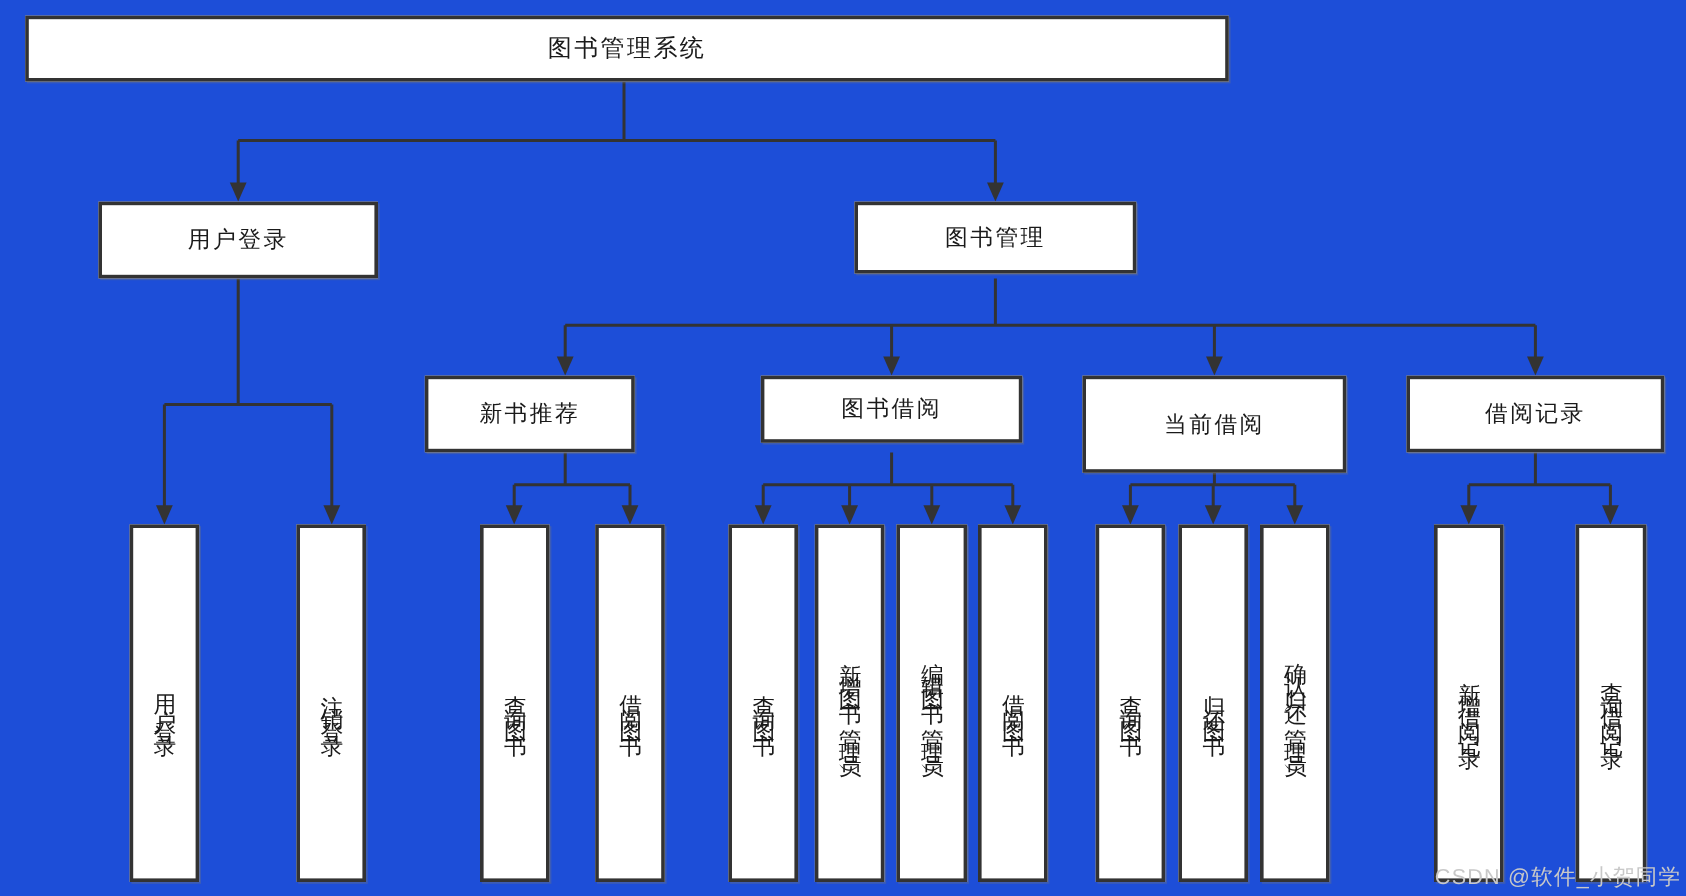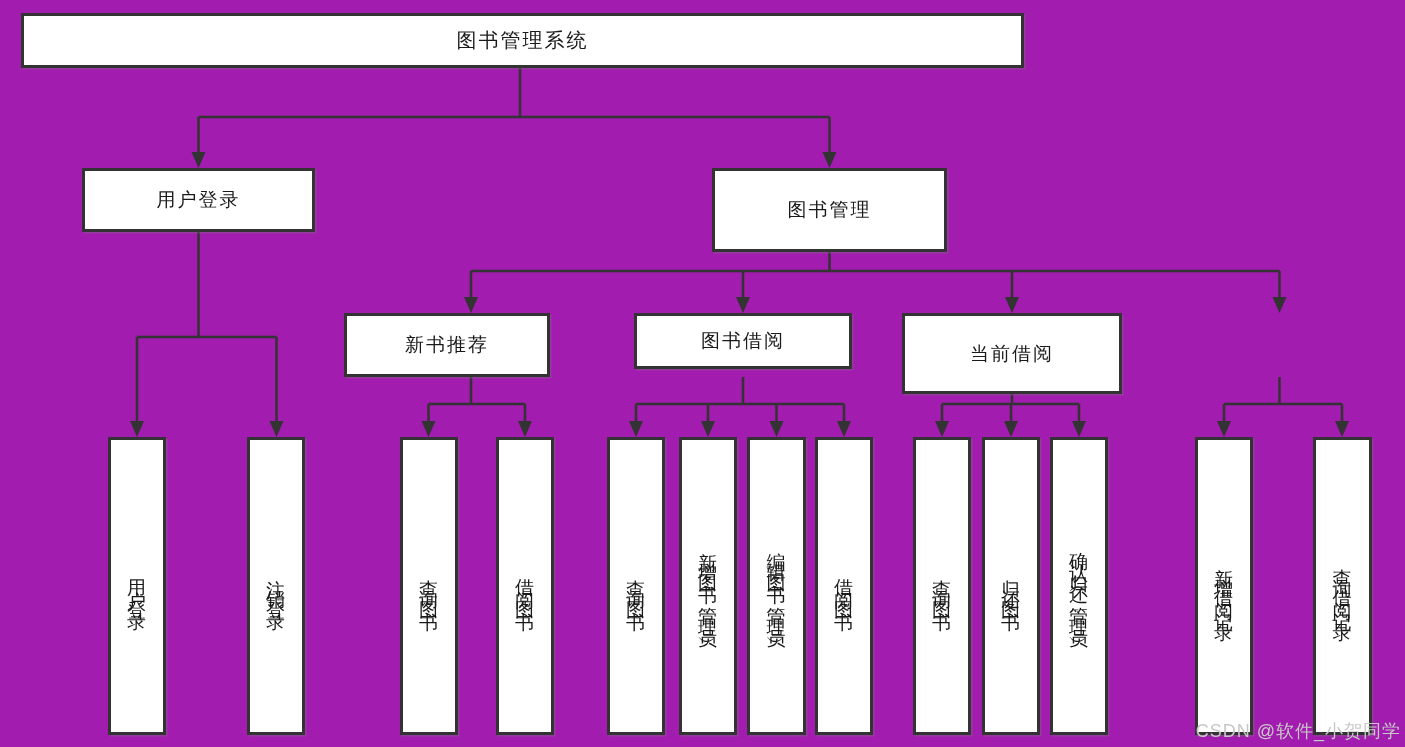--- a/index.html
+++ b/index.html
@@ -1,17 +1,17 @@
 <!DOCTYPE html>
 <html><head>
 <meta charset="utf-8">
 <style>
   html,body { margin:0; padding:0; background:#ffffff; }
   .canvas {
-    position:relative; width:1405px; height:747px; background:#a21caf;
+    position:relative; width:1405px; height:747px; background:#1d4ed8;
     font-family:"Liberation Sans", sans-serif; overflow:hidden;
   }
   .wires { position:absolute; left:0; top:0; width:1405px; height:747px; }
   .wires path { stroke:#333333; stroke-width:2.5; fill:none; }
   .wires polygon { fill:#333333; stroke:none; }
   .node {
     position:absolute; box-sizing:border-box;
     border:3px solid #333333; background:#ffffff;
     display:flex; align-items:center; justify-content:center;
     color:#1a1a1a; font-size:19px; letter-spacing:2px;
@@ -69,32 +69,35 @@
     <polygon points="1342,437 1335,421 1349,421"></polygon>
   </svg>
 
   <div class="node root-node" style="left:21px;top:13px;width:1003px;height:55px">
     <span>图书管理系统</span>
   </div>
 
   <div class="node" style="left:82px;top:168px;width:233px;height:64px">
     <span>用户登录</span>
   </div>
-  <div class="node" style="left:712px;top:168px;width:235px;height:84px">
+  <div class="node" style="left:712px;top:168px;width:235px;height:60px">
     <span>图书管理</span>
   </div>
 
-  <div class="node" style="left:344px;top:313px;width:206px;height:64px">
+  <div class="node" style="left:354px;top:313px;width:175px;height:64px">
     <span>新书推荐</span>
   </div>
   <div class="node" style="left:634px;top:313px;width:218px;height:56px">
     <span>图书借阅</span>
   </div>
   <div class="node" style="left:902px;top:313px;width:220px;height:81px">
     <span>当前借阅</span>
+  </div>
+  <div class="node" style="left:1172px;top:313px;width:215px;height:64px">
+    <span>借阅记录</span>
   </div>
 
   <div class="node leaf" style="left:108px;top:437px;width:58px;height:298px">
     <span>用户登录</span>
   </div>
   <div class="node leaf" style="left:247px;top:437px;width:58px;height:298px">
     <span>注销登录</span>
   </div>
 
   <div class="node leaf" style="left:400px;top:437px;width:58px;height:298px">

